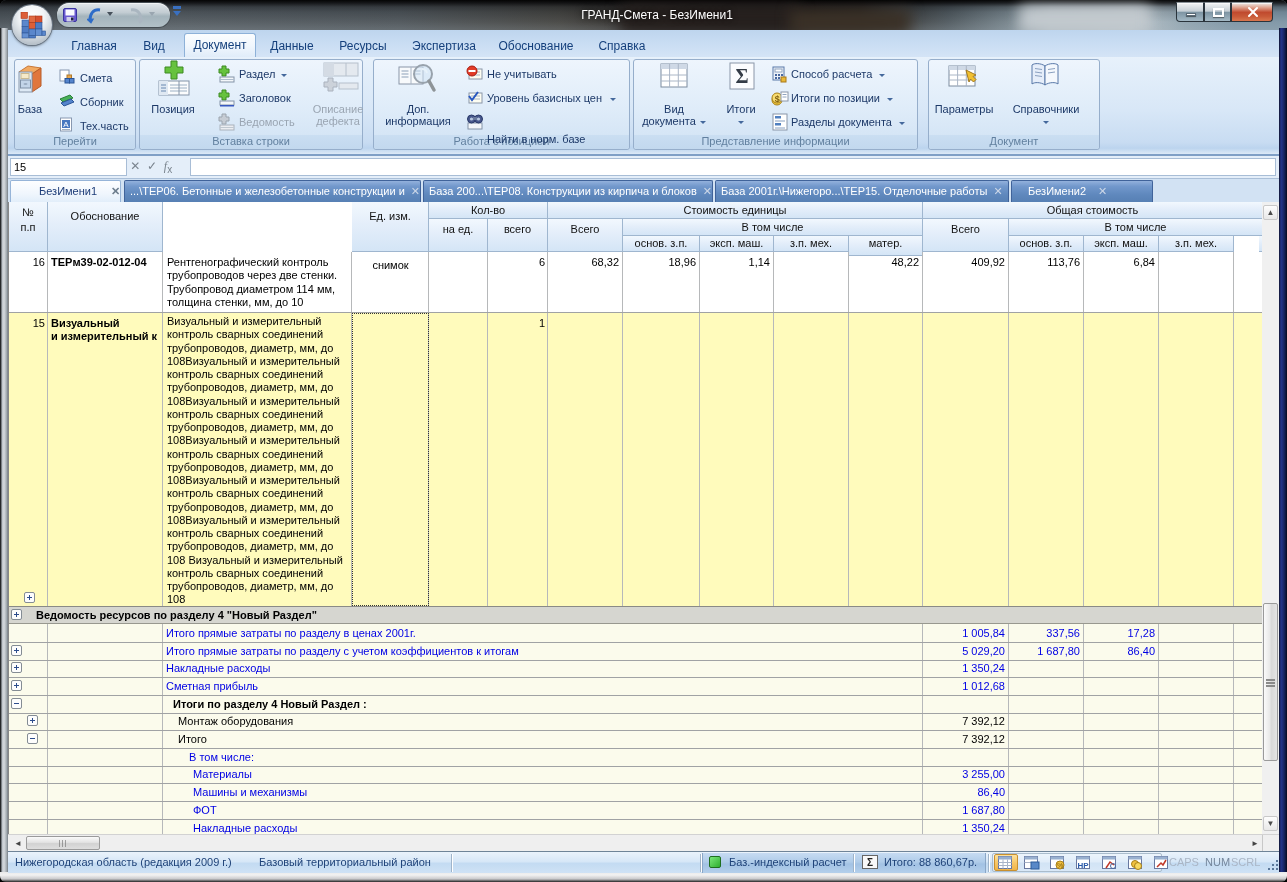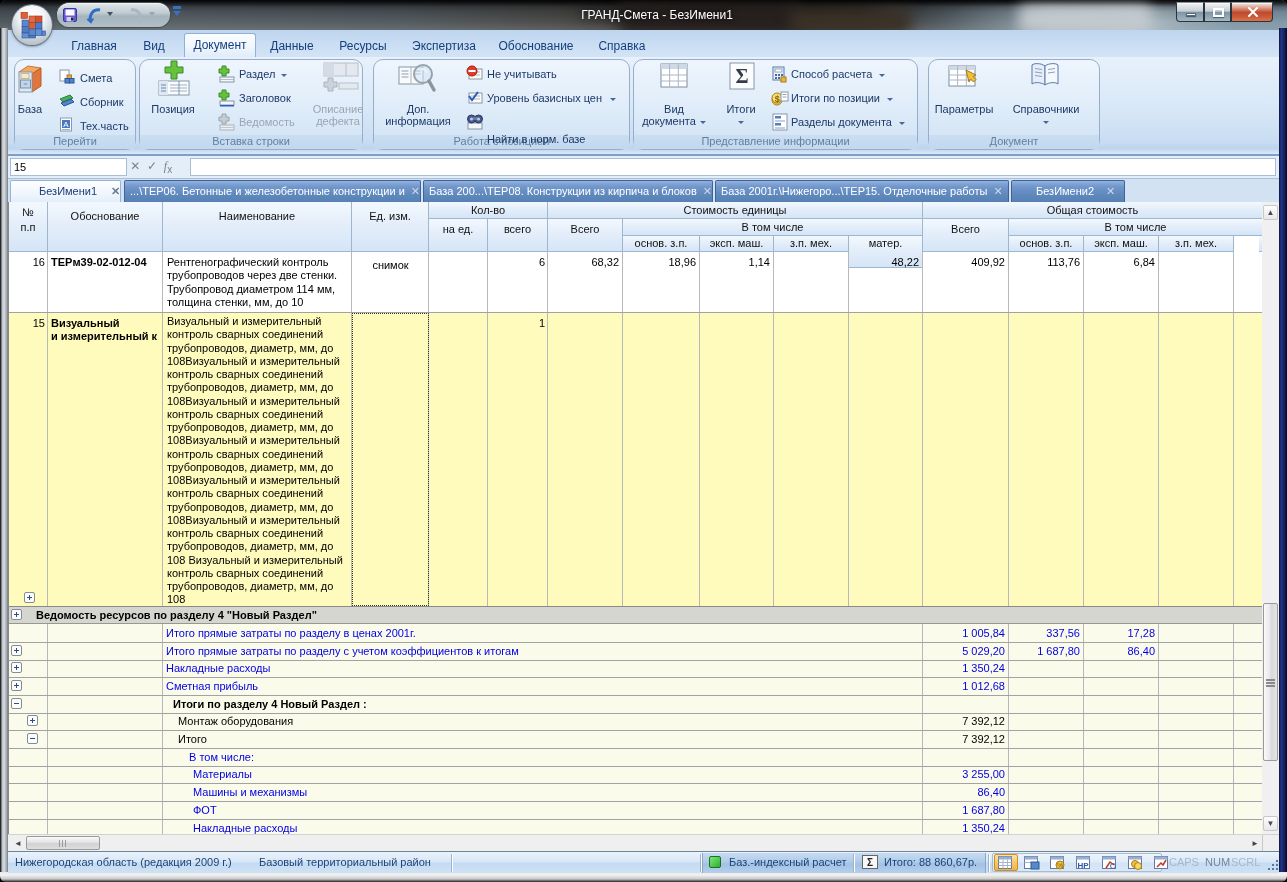--- a/index.html
+++ b/index.html
@@ -18,21 +18,21 @@
 #orb{position:absolute;left:12px;top:5px;width:40px;height:40px;border-radius:50%;background:radial-gradient(circle at 50% 30%,#ffffff 0,#f2f5f7 35%,#c4ccd4 70%,#9aa6b0 100%);box-shadow:0 0 0 1px #6a7684,0 1px 3px rgba(0,0,0,.6);z-index:9;}
 #qat{position:absolute;left:57px;top:3px;width:113px;height:24px;border-radius:12px;background:linear-gradient(180deg,#e2e7ea 0,#c2ccd2 40%,#a4b4bc 55%,#b2c0c7 100%);box-shadow:0 0 0 1px #454d53, inset 0 1px 0 rgba(255,255,255,.6);}
 
 .cap{position:absolute;top:2px;height:20px;border:1px solid #2a343c;border-top:1px solid #8a9298;box-shadow:inset 0 1px 0 rgba(255,255,255,.6);}
 
 #tabrow{position:absolute;left:8px;top:30px;width:1271px;height:27px;background:linear-gradient(180deg,#bed5ee 0,#c9ddf3 50%,#d4e4f6 100%);}
 .rtab{position:absolute;top:5px;height:22px;line-height:22px;font-size:12px;color:#15407c;text-align:center;}
 #acttab{position:absolute;top:33px;height:24px;background:linear-gradient(180deg,#fbfdfe 0,#f1f7fd 50%,#e0ecf9 100%);border:1px solid #8db1d8;border-bottom:none;border-radius:3px 3px 0 0;font-size:12px;color:#15407c;text-align:center;line-height:23px;}
 
 #ribbon{position:absolute;left:8px;top:57px;width:1271px;height:99px;border-bottom:2px solid #7f9fc6;background:linear-gradient(180deg,#e7f1fb 0,#d8e7f7 55%,#c8dcf2 88%,#bcd4ee 94%,#dce9f7 100%);}
-.group{position:absolute;height:91px;border:1px solid #96aecb;border-radius:10px;background:linear-gradient(180deg,#eef5fd 0,#dfecf9 55%,#d0e2f4 100%);}
+.group{position:absolute;height:91px;border:1px solid #96aecb;border-radius:3px;background:linear-gradient(180deg,#eef5fd 0,#dfecf9 55%,#d0e2f4 100%);}
 .glabel{position:absolute;left:0;bottom:0;width:100%;height:14px;font-size:11px;color:#62809f;text-align:center;line-height:13px;background:linear-gradient(180deg,#cadef2 0,#c2d8ee 100%);border-radius:0 0 3px 3px;}
 .btext{font-size:11px;color:#1d3968;position:absolute;white-space:nowrap;}
 .biglabel{position:absolute;font-size:11px;color:#1d3968;text-align:center;line-height:12px;}
 .gray{color:#9aa5b2 !important;}
 .caret{display:inline-block;width:0;height:0;border-left:3px solid transparent;border-right:3px solid transparent;border-top:3px solid #44689c;vertical-align:middle;margin-left:3px;}
 
 #fbar{position:absolute;left:8px;top:156px;width:1271px;height:23px;background:#e4eef9;border-bottom:1px solid #aabfd8;}
 .finput{position:absolute;top:2px;height:18px;background:#fff;border:1px solid #a8bdd6;font-size:11px;padding:2px 3px;color:#000;}
 
 #dtabs{position:absolute;left:8px;top:179px;width:1271px;height:23px;background:#d2e2f3;}
@@ -323,47 +323,46 @@
   <div class="finput" style="left:2px;width:117px;">15</div>
   <div class="finput" style="left:182px;width:1086px;"></div>
   <div class="abs" style="left:119px;top:3px;width:62px;height:16px;font-size:12px;color:#7a848e;">&nbsp;✕&nbsp;&nbsp;✓&nbsp;&nbsp;<i style="font-family:'Liberation Serif',serif;">f</i><sub>x</sub></div>
 </div>
 
 <div id="dtabs"></div>
 <div class="dtab on" style="top:180px;left:10px;width:111px;padding-left:28px;">БезИмени1<span style="color:#6e7e8e;font-weight:bold;margin-left:14px;">✕</span></div>
 <div class="dtab off" style="top:180px;left:124px;width:297px;padding-left:5px;">...\ТЕР06. Бетонные и железобетонные конструкции и<span style="margin-left:6px;color:#cdd8e8;">✕</span></div>
 <div class="dtab off" style="top:180px;left:423px;width:290px;padding-left:5px;">База 200...\ТЕР08. Конструкции из кирпича и блоков<span style="margin-left:6px;color:#cdd8e8;">✕</span></div>
 <div class="dtab off" style="top:180px;left:715px;width:294px;padding-left:5px;">База 2001г.\Нижегоро...\ТЕР15. Отделочные работы<span style="margin-left:6px;color:#cdd8e8;">✕</span></div>
-<div class="dtab off" style="top:180px;left:1011px;width:114px;padding-left:24px;">БезИмени2<span style="margin-left:12px;color:#cdd8e8;">✕</span></div>
+<div class="dtab off" style="top:180px;left:1011px;width:142px;padding-left:16px;">БезИмени2<span style="margin-left:12px;color:#cdd8e8;">✕</span></div>
 
 <div id="sheet">
 
   <div class="abs" style="left:0;top:111px;width:1254px;height:293px;background:#fffbbc;"></div>
   <div class="abs" style="left:0;top:404px;width:1254px;height:18px;background:#d6d6d0;border-top:1px solid #8a8a86;border-bottom:1px solid #98988f;"></div>
   <div class="abs" style="left:0;top:422px;width:1254px;height:210px;background:#fbfbec;"></div>
 
   <div class="hcell" style="left:0;top:0;width:39px;height:50px;line-height:15px;padding-top:3px;">№<br>п.п</div>
   <div class="hcell" style="left:39px;top:0;width:115px;height:50px;line-height:28px;">Обоснование</div>
-  <div class="hcell" style="left:154px;top:0;width:189px;height:50px;line-height:28px;">Наименование</div>
   <div class="hcell" style="left:343px;top:0;width:77px;height:50px;line-height:28px;">Ед. изм.</div>
   <div class="hcell" style="left:420px;top:0;width:119px;height:17px;line-height:16px;">Кол-во</div>
   <div class="hcell" style="left:539px;top:0;width:375px;height:17px;line-height:16px;">Стоимость единицы</div>
   <div class="hcell" style="left:914px;top:0;width:340px;height:17px;line-height:16px;">Общая стоимость</div>
 
   <div class="hcell" style="left:420px;top:17px;width:59px;height:33px;line-height:20px;">на ед.</div>
   <div class="hcell" style="left:479px;top:17px;width:60px;height:33px;line-height:20px;">всего</div>
   <div class="hcell" style="left:539px;top:17px;width:75px;height:33px;line-height:20px;">Всего</div>
   <div class="hcell" style="left:614px;top:17px;width:300px;height:17px;line-height:16px;">В том числе</div>
   <div class="hcell" style="left:914px;top:17px;width:86px;height:33px;line-height:20px;">Всего</div>
   <div class="hcell" style="left:1000px;top:17px;width:254px;height:17px;line-height:16px;">В том числе</div>
 
   <div class="hcell" style="left:614px;top:34px;width:77px;height:16px;line-height:15px;">основ. з.п.</div>
   <div class="hcell" style="left:691px;top:34px;width:74px;height:16px;line-height:15px;">эксп. маш.</div>
   <div class="hcell" style="left:765px;top:34px;width:75px;height:16px;line-height:15px;">з.п. мех.</div>
-  <div class="hcell" style="left:840px;top:34px;width:74px;height:32px;line-height:15px;">матер.</div>
+  <div class="hcell" style="left:840px;top:34px;width:74px;height:20px;line-height:15px;">матер.</div>
   <div class="hcell" style="left:1000px;top:34px;width:75px;height:16px;line-height:15px;">основ. з.п.</div>
   <div class="hcell" style="left:1075px;top:34px;width:75px;height:16px;line-height:15px;">эксп. маш.</div>
   <div class="hcell" style="left:1150px;top:34px;width:75px;height:16px;line-height:15px;">з.п. мех.</div>
   <div class="hcell" style="left:1225px;top:34px;width:29px;height:16px;line-height:15px;border-right:none;text-align:left;padding-left:6px;margin-left:25px;">ма</div>
 
   <div class="vline" style="left:38px;top:50px;height:354px;"></div>
   <div class="vline" style="left:153px;top:50px;height:354px;"></div>
   <div class="vline" style="left:342px;top:50px;height:354px;"></div>
   <div class="vline" style="left:419px;top:50px;height:354px;"></div>
   <div class="vline" style="left:478px;top:50px;height:354px;"></div>

